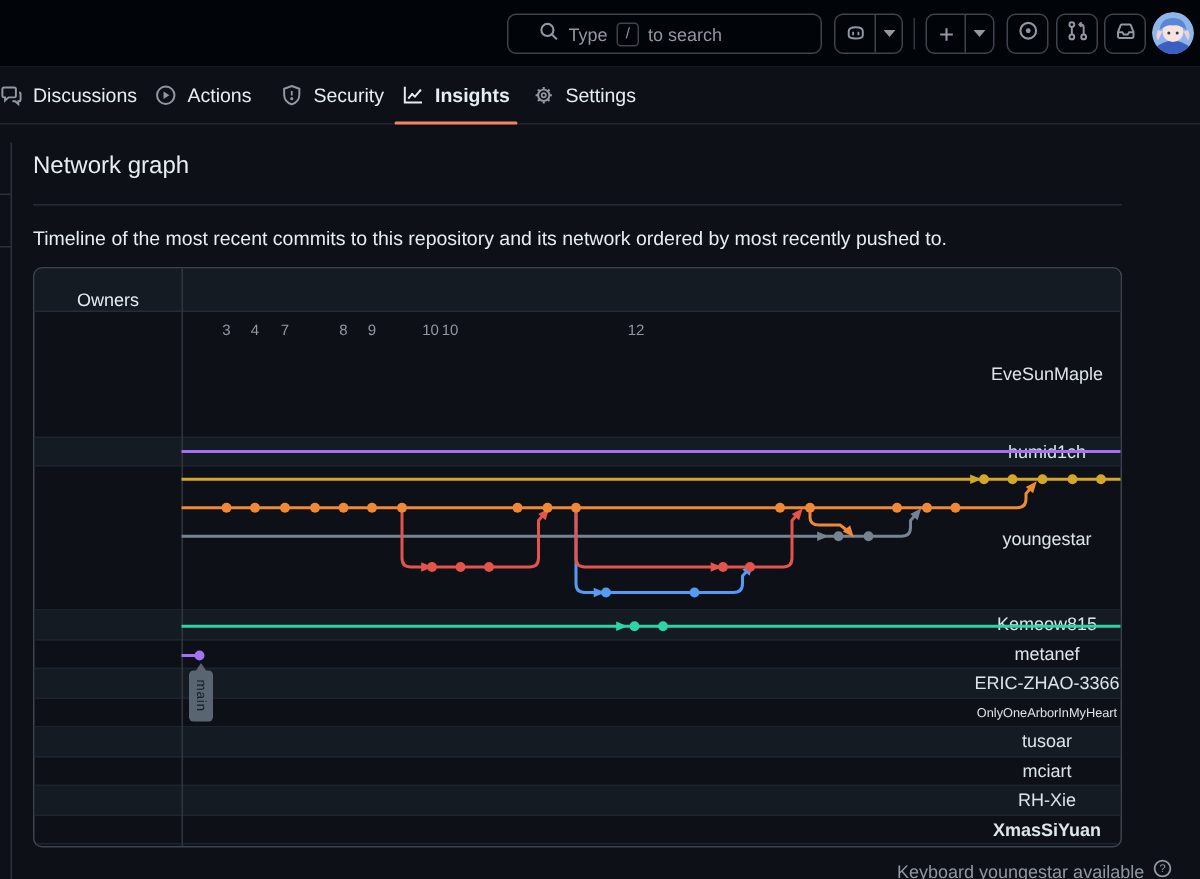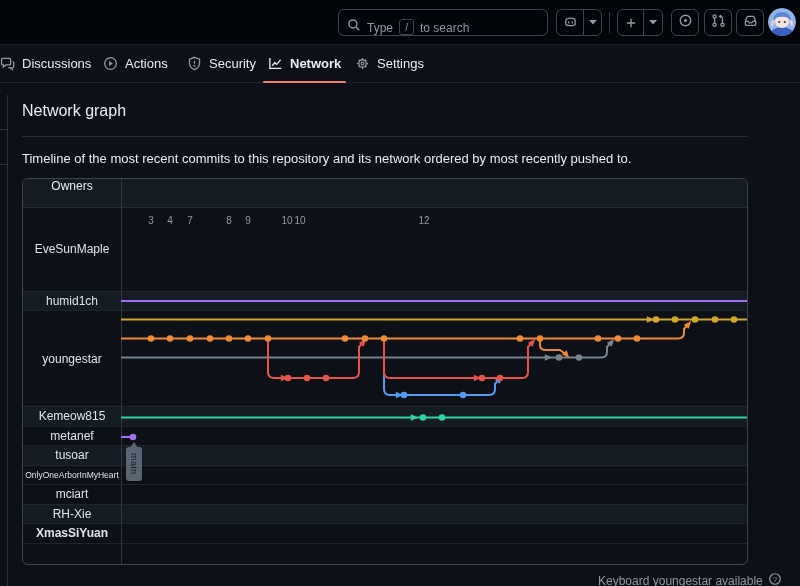--- a/index.html
+++ b/index.html
@@ -7,22 +7,22 @@
   body {
     background:#0d1117;
     font-family:"Liberation Sans", sans-serif;
     color:#e6edf3;
     position:relative;
   }
   
   .topbar { position:absolute; left:0; top:0; width:800px; height:45px; background:#010409; border-bottom:1px solid #161b22; }
   .searchbox {
     position:absolute; left:338px; top:9px; width:210px; height:27px;
-    border:1px solid #3d444d; border-radius:6px; display:flex; align-items:flex-end;
-    padding:0 8px; gap:6px; color:#9198a1; font-size:12px; cursor:text; background:transparent;
+    border:1px solid #3d444d; border-radius:6px; display:flex; align-items:center;
+    padding:0 20px; gap:6px; color:#9198a1; font-size:12px; cursor:text; background:transparent;
   }
   .keyhint {
     display:inline-flex; align-items:center; justify-content:center;
     min-width:15px; height:16px; border:1px solid #3d444d; border-radius:3px;
     font-size:10px; color:#9198a1; padding:0 3px;
   }
   .tb-btn {
     position:absolute; top:9px; height:27px; border:1px solid #3d444d; border-radius:6px;
     display:flex; align-items:center; justify-content:center; color:#9198a1; cursor:pointer;
   }
@@ -49,24 +49,24 @@
   .page-title { font-size:16px; font-weight:400; color:#e6edf3; margin-top:7px; }
   .title-rule { height:1px; background:#262c36; margin-top:16px; }
   .page-desc { font-size:13px; color:#e6edf3; margin-top:14px; }
   
   .net-table {
     position:absolute; left:22px; top:178px; width:726px; height:387px;
     border:1px solid #3d444d; border-radius:6px; background:#0d1117; overflow:hidden;
   }
   .net-header {
     height:29px; background:#151b23; border-bottom:1px solid #262c36;
-    display:flex; align-items:flex-start;
+    display:flex; align-items:flex-end;
   }
   .net-header .hdr-label { width:98px; text-align:center; font-size:12px; color:#e6edf3; }
-  .owner-row { position:relative; border-bottom:1px solid #1d242e; display:flex; align-items:center; }
+  .owner-row { position:relative; border-bottom:1px solid #1d242e; display:flex; align-items:center;justify-content:flex-end; }
   .owner-row.alt { background:#151b23; }
   .owner-name { width:98px; text-align:center; font-size:12px; color:#dde4ea; cursor:pointer; }
   .owner-name.small { font-size:8.5px; }
   .col-divider { position:absolute; left:98px; top:0; width:1px; height:387px; background:#30363d; }
   .date-label { position:absolute; font-size:10px; color:#9198a1; transform:translateX(-50%); top:36px; }
   .graph-svg { position:absolute; left:0; top:0; pointer-events:auto; }
   .branch-tag {
     position:absolute; left:103px; top:268px; width:16px; height:34px;
     background:#596570; border-radius:3px; display:flex; align-items:center; justify-content:center;
   }
@@ -206,21 +206,21 @@
       </div>
       <div class="nav-item active" style="left: 268px;">
         <span class="nicon">
           <svg width="15" height="15" viewBox="0 0 16 16" fill="none" stroke="currentColor" stroke-width="1.4">
             <path d="M2,2 V13.2 H14.2"></path>
             <path d="M4.4,10.4 L7.2,7.2 L9.2,9 L13,4.6"></path>
             <circle cx="7.2" cy="7.2" r=".8" fill="currentColor" stroke="none"></circle>
             <circle cx="13" cy="4.6" r=".8" fill="currentColor" stroke="none"></circle>
           </svg>
         </span>
-        <span>Network</span>
+        <span>Insights</span>
         <div class="nav-underline"></div>
       </div>
       <div class="nav-item" style="left: 355px;">
         <span class="nicon">
           <svg width="15" height="15" viewBox="0 0 16 16" fill="none" stroke="currentColor">
             <circle cx="8" cy="8" r="4" stroke-width="1.4"></circle>
             <circle cx="8" cy="8" r="1.5" stroke-width="1.2"></circle>
             <g stroke-width="1.5">
               <path d="M8,2.2 V3.9"></path>
               <path d="M8,12.1 V13.8"></path>
@@ -262,24 +262,27 @@
       <div class="owner-row" style="height: 96px;">
         <span class="owner-name">youngestar</span>
       </div>
       <div class="owner-row alt" style="height: 19.5px;">
         <span class="owner-name">Kemeow815</span>
       </div>
       <div class="owner-row" style="height: 19.5px;">
         <span class="owner-name">metanef</span>
       </div>
       <div class="owner-row alt" style="height: 19.5px;">
-        <span class="owner-name">tusoar</span>
+        <span class="owner-name">ERIC-ZHAO-3366</span>
       </div>
       <div class="owner-row" style="height: 19.5px;">
         <span class="owner-name small">OnlyOneArborInMyHeart</span>
+      </div>
+      <div class="owner-row alt" style="height: 19.5px;">
+        <span class="owner-name">tusoar</span>
       </div>
       <div class="owner-row" style="height: 19.5px;">
         <span class="owner-name">mciart</span>
       </div>
       <div class="owner-row alt" style="height: 19.5px;">
         <span class="owner-name">RH-Xie</span>
       </div>
       <div class="owner-row" style="height: 19.5px; font-weight: bold;">
         <span class="owner-name">XmasSiYuan</span>
       </div>

